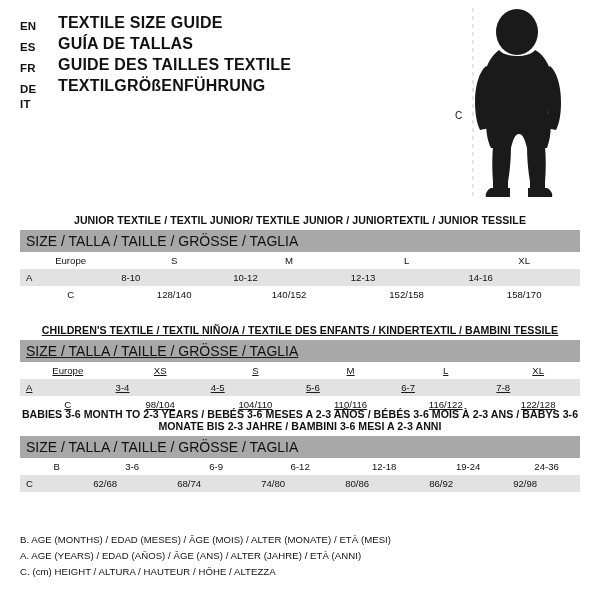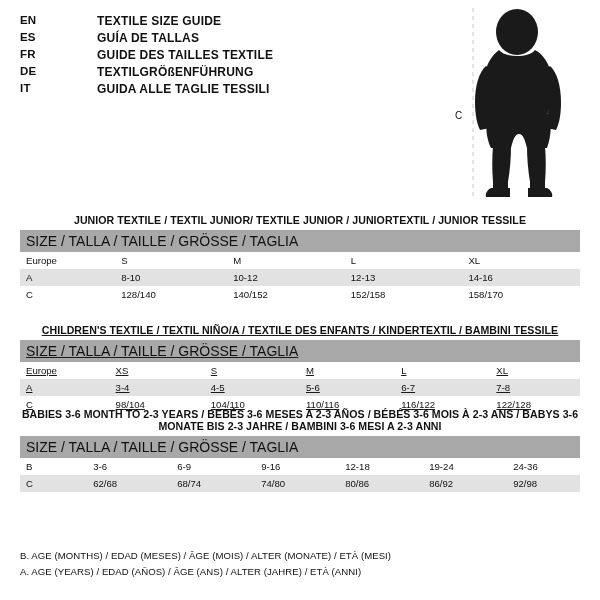--- a/index.html
+++ b/index.html
@@ -23,36 +23,35 @@
 
   
   .header {
     position: absolute;
     top: 14px;
     left: 20px;
     width: 420px;
   }
   .header-row {
     display: flex;
-    align-items: flex-start;
+    align-items: flex-end;
     margin-bottom: 3px;
   }
   .lang-code {
     width: 38px;
     font-size: 11.5px;
     font-weight: bold;
     letter-spacing: 0.2px;
     color: #111;
   }
   .lang-title {
-    font-size: 12px;
+    font-size: 16px;
     font-weight: bold;
     letter-spacing: 0.2px;
     color: #111;
-    margin-left: 39px;
   }
 
   
   .figure-area {
     position: absolute;
     top: 6px;
     left: 455px;
     width: 140px;
     height: 195px;
   }
@@ -97,20 +96,21 @@
     color: #111;
     font-size: 14px;
     padding-top: 3px;
     padding-bottom: 3px;
   }
   tr.alt-row td {
     background: #e2e2e2;
   }
   tr.plain-row td {
     background: #ffffff;
+    text-align: center;
   }
 
   
   .notes {
     position: absolute;
     left: 20px;
     bottom: 18px;
     width: 560px;
   }
   .note-line {
@@ -137,21 +137,20 @@
     <div class="header-row">
       <span class="lang-code">FR</span>
       <span class="lang-title">GUIDE DES TAILLES TEXTILE</span>
     </div>
     <div class="header-row">
       <span class="lang-code">DE</span>
       <span class="lang-title">TEXTILGRÖßENFÜHRUNG</span>
     </div>
     <div class="header-row">
       <span class="lang-code">IT</span>
-      <span class="lang-title">GUIDA ALLE TAGLIE TESSILI</span>
     </div>
   </div>
 
   <div class="figure-area">
     <svg width="140" height="195" viewBox="0 0 140 195">
 
       <line x1="18" y1="2" x2="18" y2="192" stroke="#c8c8c8" stroke-width="1" stroke-dasharray="4,4"></line>
 
       <g fill="#1a1a1a">
 
@@ -271,21 +270,21 @@
           <col style="width: 13%;">
         </colgroup>
       <tbody>
         <tr class="head-row">
           <td colspan="7">SIZE / TALLA / TAILLE / GRÖSSE / TAGLIA</td>
         </tr>
         <tr class="plain-row">
           <td>B</td>
           <td>3-6</td>
           <td>6-9</td>
-          <td>9-16</td>
+          <td>6-12</td>
           <td>12-18</td>
           <td>19-24</td>
         <td>24-36</td>
           </tr>
         <tr class="alt-row">
           <td>C</td>
           <td>62/68</td>
           <td>68/74</td>
           <td>74/80</td>
           <td>80/86</td>
@@ -293,15 +292,16 @@
         <td>92/98</td>
           </tr>
       </tbody>
     </table>
 
   </div>
 
   <div class="notes">
     <div class="note-line">B. AGE (MONTHS) / EDAD (MESES) / ÂGE (MOIS) / ALTER (MONATE) / ETÀ (MESI)</div>
     <div class="note-line">A. AGE (YEARS) / EDAD (AÑOS) / ÂGE (ANS) / ALTER (JAHRE) / ETÀ (ANNI)</div>
+    <div class="note-line">C. (cm) HEIGHT / ALTURA / HAUTEUR / HÖHE / ALTEZZA</div>
   </div>
 
 </div>
 
 </body></html>

